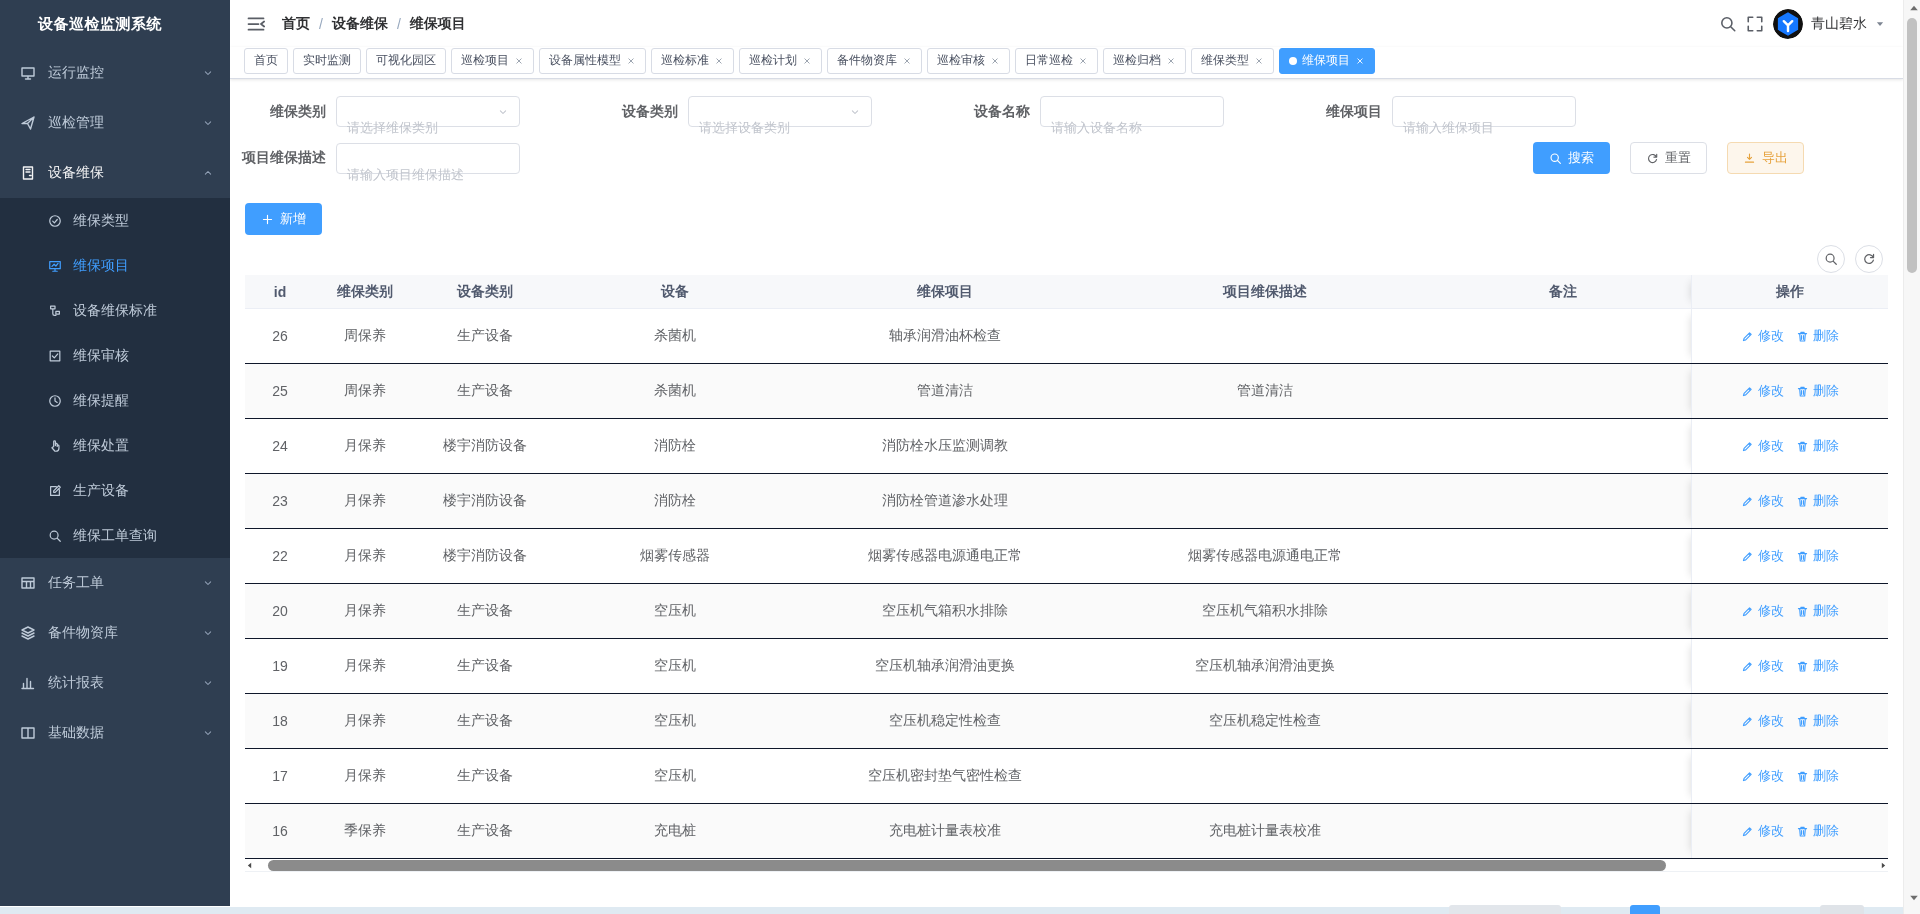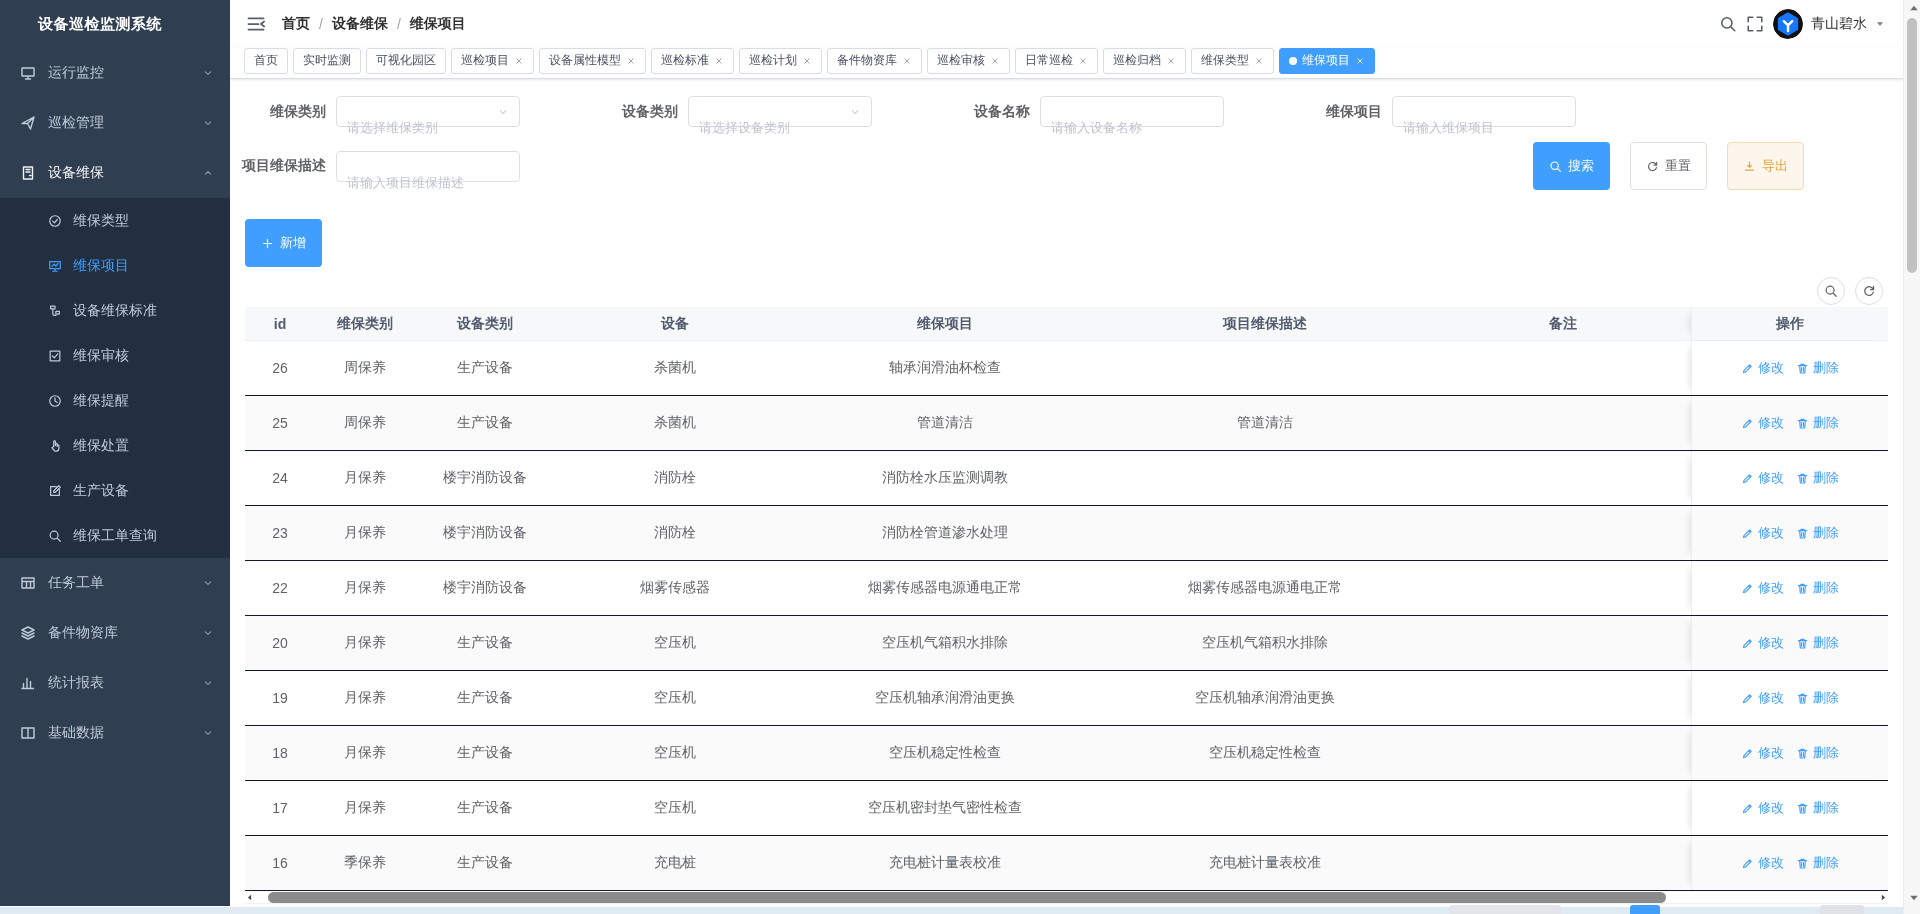--- a/index.html
+++ b/index.html
@@ -51,21 +51,21 @@
   
   .filters { padding:17px 0 0 0; }
   .frow { display:flex; align-items:center; margin-bottom:15px; }
   .fgroup { display:flex; align-items:center; margin-right:62px; }
   .flabel { min-width:96px; text-align:right; margin-right:10px; font-size:14px; font-weight:bold; color:#606266; white-space:nowrap; }
   .fctl { width:184px; height:31px; border:1px solid #dcdfe6; border-radius:4px; background:#fff;
     display:flex; align-items:center; padding:0 10px; cursor:text; }
   .fph { color:#c0c4cc; font-size:13px; flex:1 1 auto; white-space:nowrap; overflow:hidden;margin-top:33px; }
   .fchev { color:#c0c4cc; }
   .fbtns { margin-left:auto; margin-right:99px; display:flex; gap:20px; }
-  .btn { height:48px; display:inline-flex; align-items:center; gap:6px; padding:0 15px;
+  .btn { height:32px; display:inline-flex; align-items:center; gap:6px; padding:0 15px;
     border-radius:4px; font-size:13px; cursor:pointer; border:1px solid transparent; white-space:nowrap; }
   .btn-primary { background:#409eff; color:#fff; }
   .btn-plain { background:#fff; border-color:#dcdfe6; color:#606266; }
   .btn-warn { background:#fdf6ec; border-color:#f5dab1; color:#e6a23c; }
 
   .addrow { margin:14px 0 0 15px; }
   .iconrow { display:flex; justify-content:flex-end; gap:10px; margin:10px 20px 0 0; }
   .circle-btn { width:28px; height:28px; border-radius:50%; border:1px solid #dcdfe6; background:#fff;
     display:flex; align-items:center; justify-content:center; color:#606266; cursor:pointer; }
 

